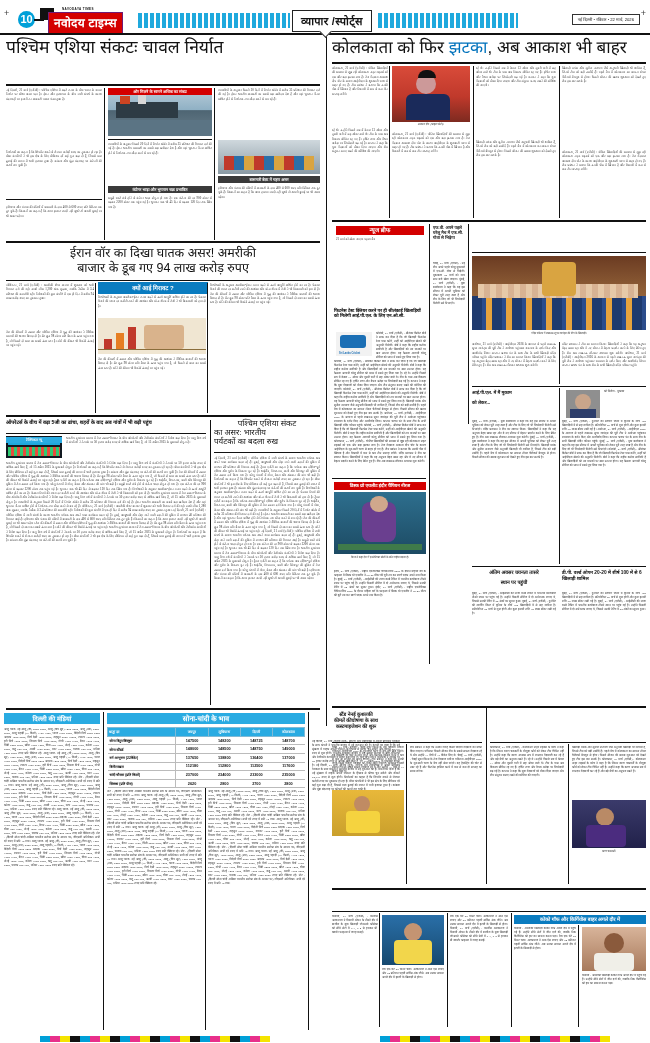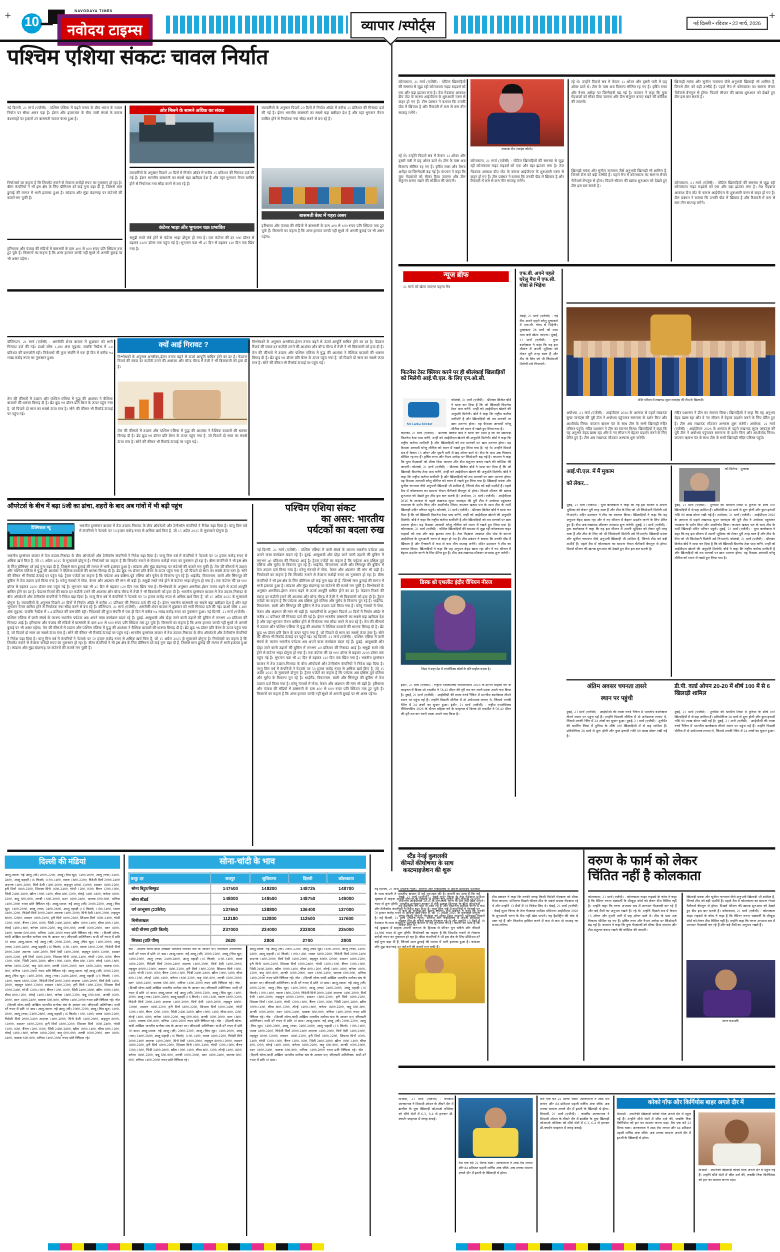--- a/index.html
+++ b/index.html
@@ -15,35 +15,35 @@
   .masthead{position:absolute;left:0;top:6px;width:650px;height:26px;}
   .pg-circle{position:absolute;left:18px;top:5px;width:17px;height:17px;border-radius:50%;
              background:#00a0d8;color:#fff;font-weight:bold;font-size:11px;text-align:center;line-height:17px;
              font-family:"Liberation Sans",sans-serif;}
   .crossmark{position:absolute;font-size:9px;color:#444;font-family:"Liberation Sans",sans-serif;}
   .logo-blk{position:absolute;left:40px;top:2px;width:14px;height:12px;background:#111;}
   .logo-en{position:absolute;left:62px;top:1px;font-size:3px;font-weight:bold;letter-spacing:.4px;
            font-family:"Liberation Sans",sans-serif;color:#111;}
   .logo-red{position:absolute;left:48px;top:6px;background:#d40000;color:#fff;padding:1px 5px 2px 5px;
             font-size:12px;font-weight:bold;font-family:"Liberation Sans",sans-serif;letter-spacing:.3px;
-            border:3px solid #701a75;}
+            border:1px solid #701a75;}
   .bars{position:absolute;top:7px;height:15px;background:
         repeating-linear-gradient(90deg,#1fa9dd 0px,#1fa9dd 4px,#fff 4px,#fff 6px);}
   .section-tag{position:absolute;left:292px;top:4px;background:#fff;border:1px solid #222;
                padding:2px 8px 3px 8px;font-size:11px;font-weight:bold;font-family:"Liberation Sans",sans-serif;
                color:#111;letter-spacing:.3px;z-index:3;}
   .section-tag:after{content:"";position:absolute;left:28px;bottom:-5px;width:8px;height:8px;
                      background:#fff;border-right:1px solid #222;border-bottom:1px solid #222;
                      transform:rotate(45deg);}
   .dateline{position:absolute;right:10px;top:8px;border:1px solid #333;padding:2px 5px;background:#fff;
             font-size:4.2px;font-family:"Liberation Sans",sans-serif;white-space:nowrap;color:#111;z-index:3;}
   .rule-top{position:absolute;left:0;top:33px;width:650px;height:2px;background:#111;}
 
   
-  .hl{font-family:"Liberation Sans",sans-serif;font-weight:bold;color:#111;line-height:1.12;}
+  .hl{font-family:"Liberation Sans",sans-serif;font-weight:normal;color:#111;line-height:1.12;}
   .hl .blue{color:#0072bc;}
   .hl .red{color:#d40000;}
 
   .vrule{position:absolute;background:#111;width:1px;}
   .hrule{position:absolute;background:#111;height:1px;}
   .hrule2{position:absolute;background:#111;height:2px;}
 
   
   .blue-band{background:#0a7cc0;color:#fff;font-family:"Liberation Sans",sans-serif;font-weight:bold;
              text-align:center;}
@@ -135,20 +135,22 @@
   <div class="blue-band" style="position:absolute;left:218px;top:176px;width:102px;height:7px;font-size:4px;line-height:7px;background:#3a3a3a;">बासमती बेल्ट में गहरा असर</div>
   <div class="copy" style="position:absolute;left:218px;top:186px;width:102px;">
     <span>हरियाणा और पंजाब की मंडियों में बासमती के दाम 400 से 600 रुपए प्रति क्विंटल तक टूट चुके हैं। किसानों का कहना है कि अगर हालात जल्दी नहीं सुधरे तो अगली बुवाई पर भी असर पड़ेगा।</span>
   </div>
 
   <div class="vrule" style="left:104px;top:88px;height:152px;"></div>
   <div class="vrule" style="left:214px;top:88px;height:152px;"></div>
   <div class="hrule2" style="left:6px;top:241px;width:314px;"></div>
 
   <div style="position:absolute;left:6px;top:246px;width:314px;">
+    <div class="hl" style="font-size:12.5px;text-align:center;">ईरान वॉर का दिखा घातक असर! अमरीकी</div>
+    <div class="hl" style="font-size:12.5px;text-align:center;margin-top:1px;">बाजार के डूब गए 94 लाख करोड़ रुपए</div>
   </div>
   <div class="hrule" style="left:6px;top:280px;width:314px;"></div>
 
   <div class="copy" style="position:absolute;left:6px;top:283px;width:88px;">
     <span>वॉशिंगटन, 21 मार्च (एजेंसी) : अमरीकी शेयर बाजार में शुक्रवार को भारी गिरावट दर्ज की गई। डाओ जोंस 1,280 अंक लुढ़का, जबकि नैस्डैक में 3.4 प्रतिशत की कमजोरी रही। निवेशकों की कुल संपत्ति में एक ही दिन में करीब 94 लाख करोड़ रुपए का नुकसान हुआ।</span>
   </div>
   <div class="copy" style="position:absolute;left:6px;top:330px;width:88px;">
     <span>तेल की कीमतों में उछाल और पश्चिम एशिया में युद्ध की आशंका ने वैश्विक बाजारों की धारणा बिगाड़ दी है। ब्रेंट क्रूड 98 डॉलर प्रति बैरल के ऊपर पहुंच गया है, जो पिछले दो साल का सबसे ऊंचा स्तर है। सोने की कीमत भी रिकॉर्ड ऊंचाई पर पहुंच गई।</span>
   </div>
 
@@ -192,22 +194,22 @@
     <span>भारतीय दूरसंचार बाजार में तेज उछाल-गिरावट के बीच ऑपरेटरों और टेलीकॉम कंपनियों ने निवेश बढ़ा दिया है। चालू वित्त वर्ष में कंपनियों ने नेटवर्क पर 50 हजार करोड़ रुपए से अधिक खर्च किए हैं, जो 15 अप्रैल 2025 के मुकाबले दोगुना है।</span> <span>निर्यातकों का कहना है कि शिपमेंट रुकने से रोजाना करोड़ों रुपए का नुकसान हो रहा है। बीमा कंपनियों ने भी इस क्षेत्र के लिए प्रीमियम दरें कई गुना बढ़ा दी हैं, जिससे माल ढुलाई की लागत में भारी इजाफा हुआ है। कांडला और मुंद्रा बंदरगाह पर कंटेनरों की कतारें लग चुकी हैं।</span> <span>तेल की कीमतों में उछाल और पश्चिम एशिया में युद्ध की आशंका ने वैश्विक बाजारों की धारणा बिगाड़ दी है। ब्रेंट क्रूड 98 डॉलर प्रति बैरल के ऊपर पहुंच गया है, जो पिछले दो साल का सबसे ऊंचा स्तर है। सोने की कीमत भी रिकॉर्ड ऊंचाई पर पहुंच गई।</span>
     <span>ट्रैवल एजेंटों का कहना है कि पर्यटक अब दक्षिण-पूर्व एशिया और यूरोप के विकल्प चुन रहे हैं। थाईलैंड, वियतनाम, बाली और सिंगापुर की बुकिंग में तेज उछाल दर्ज किया गया है। घरेलू गंतव्यों में गोवा, केरल और अंडमान की मांग भी बढ़ी है।</span> <span>समुद्री रास्ते लंबे होने से कंटेनर भाड़ा दोगुना हो गया है। एक कंटेनर की दर 900 डॉलर से बढ़कर 2200 डॉलर तक पहुंच गई है। भुगतान चक्र भी 45 दिन से बढ़कर 120 दिन तक खिंच गया है।</span> <span>विश्लेषकों के अनुसार अमरीका-ईरान तनाव बढ़ने से ऊर्जा आपूर्ति बाधित होने का डर है। फेडरल रिजर्व की ब्याज दर कटौती टलने की आशंका और बॉन्ड यील्ड में तेजी ने भी बिकवाली को हवा दी है।</span>
     <span>भारतीय दूरसंचार बाजार में तेज उछाल-गिरावट के बीच ऑपरेटरों और टेलीकॉम कंपनियों ने निवेश बढ़ा दिया है। चालू वित्त वर्ष में कंपनियों ने नेटवर्क पर 50 हजार करोड़ रुपए से अधिक खर्च किए हैं, जो 15 अप्रैल 2025 के मुकाबले दोगुना है।</span> <span>व्यापारियों के अनुसार पिछले 20 दिनों में निर्यात ऑर्डर में करीब 35 प्रतिशत की गिरावट दर्ज की गई है। ईरान भारतीय बासमती का सबसे बड़ा खरीदार देश है और वहां भुगतान चैनल बाधित होने से निर्यातक नया सौदा करने से बच रहे हैं।</span> <span>वॉशिंगटन, 21 मार्च (एजेंसी) : अमरीकी शेयर बाजार में शुक्रवार को भारी गिरावट दर्ज की गई। डाओ जोंस 1,280 अंक लुढ़का, जबकि नैस्डैक में 3.4 प्रतिशत की कमजोरी रही। निवेशकों की कुल संपत्ति में एक ही दिन में करीब 94 लाख करोड़ रुपए का नुकसान हुआ।</span>
     <span>नई दिल्ली, 21 मार्च (एजेंसी) : पश्चिम एशिया में जारी संघर्ष के कारण भारतीय पर्यटक अब अपने यात्रा कार्यक्रम बदल रहे हैं। दुबई, आबूधाबी और दोहा जाने वाली उड़ानों की बुकिंग में लगभग 40 प्रतिशत की गिरावट आई है।</span> <span>हरियाणा और पंजाब की मंडियों में बासमती के दाम 400 से 600 रुपए प्रति क्विंटल तक टूट चुके हैं। किसानों का कहना है कि अगर हालात जल्दी नहीं सुधरे तो अगली बुवाई पर भी असर पड़ेगा।</span> <span>तेल की कीमतों में उछाल और पश्चिम एशिया में युद्ध की आशंका ने वैश्विक बाजारों की धारणा बिगाड़ दी है। ब्रेंट क्रूड 98 डॉलर प्रति बैरल के ऊपर पहुंच गया है, जो पिछले दो साल का सबसे ऊंचा स्तर है। सोने की कीमत भी रिकॉर्ड ऊंचाई पर पहुंच गई।</span>
     <span>भारतीय दूरसंचार बाजार में तेज उछाल-गिरावट के बीच ऑपरेटरों और टेलीकॉम कंपनियों ने निवेश बढ़ा दिया है। चालू वित्त वर्ष में कंपनियों ने नेटवर्क पर 50 हजार करोड़ रुपए से अधिक खर्च किए हैं, जो 15 अप्रैल 2025 के मुकाबले दोगुना है।</span> <span>निर्यातकों का कहना है कि शिपमेंट रुकने से रोजाना करोड़ों रुपए का नुकसान हो रहा है। बीमा कंपनियों ने भी इस क्षेत्र के लिए प्रीमियम दरें कई गुना बढ़ा दी हैं, जिससे माल ढुलाई की लागत में भारी इजाफा हुआ है। कांडला और मुंद्रा बंदरगाह पर कंटेनरों की कतारें लग चुकी हैं।</span>
   </div>
 
   <div class="vrule" style="left:210px;top:420px;height:285px;"></div>
   <div style="position:absolute;left:214px;top:420px;width:106px;">
     <div class="hl" style="font-size:8px;text-align:center;">पश्चिम एशिया संकट</div>
-    <div class="hl" style="font-size:8px;text-align:right;">का असर: भारतीय</div>
-    <div class="hl" style="font-size:8px;text-align:right;">पर्यटकों का बदला रुख</div>
+    <div class="hl" style="font-size:8px;text-align:left;">का असर: भारतीय</div>
+    <div class="hl" style="font-size:8px;text-align:left;">पर्यटकों का बदला रुख</div>
   </div>
   <div class="hrule" style="left:214px;top:452px;width:106px;"></div>
   <div class="copy" style="position:absolute;left:214px;top:456px;width:106px;">
     <span>नई दिल्ली, 21 मार्च (एजेंसी) : पश्चिम एशिया में जारी संघर्ष के कारण भारतीय पर्यटक अब अपने यात्रा कार्यक्रम बदल रहे हैं। दुबई, आबूधाबी और दोहा जाने वाली उड़ानों की बुकिंग में लगभग 40 प्रतिशत की गिरावट आई है।</span> <span>ट्रैवल एजेंटों का कहना है कि पर्यटक अब दक्षिण-पूर्व एशिया और यूरोप के विकल्प चुन रहे हैं। थाईलैंड, वियतनाम, बाली और सिंगापुर की बुकिंग में तेज उछाल दर्ज किया गया है। घरेलू गंतव्यों में गोवा, केरल और अंडमान की मांग भी बढ़ी है।</span>
     <span>निर्यातकों का कहना है कि शिपमेंट रुकने से रोजाना करोड़ों रुपए का नुकसान हो रहा है। बीमा कंपनियों ने भी इस क्षेत्र के लिए प्रीमियम दरें कई गुना बढ़ा दी हैं, जिससे माल ढुलाई की लागत में भारी इजाफा हुआ है। कांडला और मुंद्रा बंदरगाह पर कंटेनरों की कतारें लग चुकी हैं।</span> <span>विश्लेषकों के अनुसार अमरीका-ईरान तनाव बढ़ने से ऊर्जा आपूर्ति बाधित होने का डर है। फेडरल रिजर्व की ब्याज दर कटौती टलने की आशंका और बॉन्ड यील्ड में तेजी ने भी बिकवाली को हवा दी है।</span>
     <span>ट्रैवल एजेंटों का कहना है कि पर्यटक अब दक्षिण-पूर्व एशिया और यूरोप के विकल्प चुन रहे हैं। थाईलैंड, वियतनाम, बाली और सिंगापुर की बुकिंग में तेज उछाल दर्ज किया गया है। घरेलू गंतव्यों में गोवा, केरल और अंडमान की मांग भी बढ़ी है।</span> <span>व्यापारियों के अनुसार पिछले 20 दिनों में निर्यात ऑर्डर में करीब 35 प्रतिशत की गिरावट दर्ज की गई है। ईरान भारतीय बासमती का सबसे बड़ा खरीदार देश है और वहां भुगतान चैनल बाधित होने से निर्यातक नया सौदा करने से बच रहे हैं।</span>
     <span>तेल की कीमतों में उछाल और पश्चिम एशिया में युद्ध की आशंका ने वैश्विक बाजारों की धारणा बिगाड़ दी है। ब्रेंट क्रूड 98 डॉलर प्रति बैरल के ऊपर पहुंच गया है, जो पिछले दो साल का सबसे ऊंचा स्तर है। सोने की कीमत भी रिकॉर्ड ऊंचाई पर पहुंच गई।</span> <span>नई दिल्ली, 21 मार्च (एजेंसी) : पश्चिम एशिया में जारी संघर्ष के कारण भारतीय पर्यटक अब अपने यात्रा कार्यक्रम बदल रहे हैं। दुबई, आबूधाबी और दोहा जाने वाली उड़ानों की बुकिंग में लगभग 40 प्रतिशत की गिरावट आई है।</span>
     <span>समुद्री रास्ते लंबे होने से कंटेनर भाड़ा दोगुना हो गया है। एक कंटेनर की दर 900 डॉलर से बढ़कर 2200 डॉलर तक पहुंच गई है। भुगतान चक्र भी 45 दिन से बढ़कर 120 दिन तक खिंच गया है।</span> <span>भारतीय दूरसंचार बाजार में तेज उछाल-गिरावट के बीच ऑपरेटरों और टेलीकॉम कंपनियों ने निवेश बढ़ा दिया है। चालू वित्त वर्ष में कंपनियों ने नेटवर्क पर 50 हजार करोड़ रुपए से अधिक खर्च किए हैं, जो 15 अप्रैल 2025 के मुकाबले दोगुना है।</span>
     <span>ट्रैवल एजेंटों का कहना है कि पर्यटक अब दक्षिण-पूर्व एशिया और यूरोप के विकल्प चुन रहे हैं। थाईलैंड, वियतनाम, बाली और सिंगापुर की बुकिंग में तेज उछाल दर्ज किया गया है। घरेलू गंतव्यों में गोवा, केरल और अंडमान की मांग भी बढ़ी है।</span> <span>हरियाणा और पंजाब की मंडियों में बासमती के दाम 400 से 600 रुपए प्रति क्विंटल तक टूट चुके हैं। किसानों का कहना है कि अगर हालात जल्दी नहीं सुधरे तो अगली बुवाई पर भी असर पड़ेगा।</span>
   </div>
@@ -300,20 +302,25 @@
   <div style="position:absolute;left:312px;top:712px;width:88px;">
     <div class="mini-hd" style="font-size:5px;color:#111;text-align:center;">स्टैंड नेनई कुशलकी</div>
     <div class="mini-hd" style="font-size:5px;color:#111;text-align:center;">कीमतें कीघोषणा के साथ</div>
     <div class="mini-hd" style="font-size:5px;color:#111;text-align:center;">कस्टमाइजेशन की शुरू</div>
   </div>
   <div class="copy sm" style="position:absolute;left:312px;top:740px;width:88px;height:120px;overflow:hidden;">
     <span>नई दिल्ली, 21 मार्च (विशेष न्यूज): स्टोरेज और रोबोटिक्स में अपनी प्रीमियम पेशकश के साथ कंपनी ने भारतीय बाजार में नई शुरुआत की है। कंपनी का दावा है कि नई श्रृंखला में ग्राहक अपनी जरूरत के हिसाब से फीचर चुन सकेंगे और कीमतें 24,999 रुपए से शुरू होंगी।</span> <span>भारतीय दूरसंचार बाजार में तेज उछाल-गिरावट के बीच ऑपरेटरों और टेलीकॉम कंपनियों ने निवेश बढ़ा दिया है। चालू वित्त वर्ष में कंपनियों ने नेटवर्क पर 50 हजार करोड़ रुपए से अधिक खर्च किए हैं, जो 15 अप्रैल 2025 के मुकाबले दोगुना है।</span>
     <span>नई दिल्ली, 21 मार्च (विशेष न्यूज): स्टोरेज और रोबोटिक्स में अपनी प्रीमियम पेशकश के साथ कंपनी ने भारतीय बाजार में नई शुरुआत की है। कंपनी का दावा है कि नई श्रृंखला में ग्राहक अपनी जरूरत के हिसाब से फीचर चुन सकेंगे और कीमतें 24,999 रुपए से शुरू होंगी।</span> <span>निर्यातकों का कहना है कि शिपमेंट रुकने से रोजाना करोड़ों रुपए का नुकसान हो रहा है। बीमा कंपनियों ने भी इस क्षेत्र के लिए प्रीमियम दरें कई गुना बढ़ा दी हैं, जिससे माल ढुलाई की लागत में भारी इजाफा हुआ है। कांडला और मुंद्रा बंदरगाह पर कंटेनरों की कतारें लग चुकी हैं।</span>
   </div>
 
+  <div style="position:absolute;left:332px;top:38px;width:314px;">
+    <div class="hl" style="font-size:17px;">
+      <span>कोलकाता को फिर </span><span class="blue">झटका</span><span>, अब आकाश भी बाहर</span>
+    </div>
+  </div>
   <div class="hrule2" style="left:332px;top:62px;width:314px;"></div>
 
   <div class="copy" style="position:absolute;left:332px;top:66px;width:56px;">
     <span>कोलकाता, 21 मार्च (एजेंसी) : चोटिल खिलाड़ियों की समस्या से जूझ रही कोलकाता नाइट राइडर्स को एक और बड़ा झटका लगा है। तेज गेंदबाज आकाश दीप चोट के कारण आईपीएल के शुरुआती चरण से बाहर हो गए हैं। टीम प्रबंधन ने बताया कि उनकी पीठ में खिंचाव है और रिकवरी में कम से कम तीन सप्ताह लगेंगे।</span>
   </div>
   <div class="photo" style="left:392px;top:66px;width:78px;height:56px;
        background:linear-gradient(#d94b3a 0%,#c0392b 55%,#7d2a20 100%);">
     <div style="position:absolute;left:24px;top:8px;width:20px;height:20px;border-radius:50%;background:#c99; "></div>
     <div style="position:absolute;left:14px;top:28px;width:44px;height:26px;background:#1a2a5a;border-radius:6px 6px 0 0;"></div>
     <div style="position:absolute;left:26px;top:4px;width:18px;height:8px;background:#111;border-radius:8px 8px 0 0;"></div>
@@ -443,24 +450,20 @@
     <span>टीम प्रबंधन ने कहा कि उनकी जगह किसी विदेशी गेंदबाज को मौका दिया जाएगा। पथिराना पिछले सीजन टीम के सबसे सफल गेंदबाज रहे थे और उन्होंने 13 मैचों में 19 विकेट लिए थे।</span> <span>चेन्नई, 21 मार्च (एजेंसी) : चेन्नई सुपर किंग्स के तेज गेंदबाज मथीशा पथिराना आईपीएल 2026 के शुरुआती चरण के मैच नहीं खेल पाएंगे। वह हैमस्ट्रिंग की चोट से उबर रहे हैं और फिटनेस हासिल करने में कम से कम दो सप्ताह का समय लगेगा।</span>
   </div>
   <div class="photo" style="left:332px;top:790px;width:72px;height:46px;
        background:linear-gradient(#e8b83a,#caa02c);">
     <div style="position:absolute;left:22px;top:6px;width:16px;height:16px;border-radius:50%;background:#c08b63;"></div>
     <div style="position:absolute;left:14px;top:21px;width:34px;height:22px;background:#f5d33f;border-radius:4px;"></div>
   </div>
   <div class="vrule" style="left:406px;top:744px;height:140px;"></div>
   <div class="vrule" style="left:486px;top:708px;height:176px;"></div>
 
-  <div style="position:absolute;left:490px;top:712px;width:156px;">
-    <div class="hl" style="font-size:11px;">वरुण के फार्म को लेकर</div>
-    <div class="hl" style="font-size:11px;">चिंतित नहीं है कोलकाता</div>
-  </div>
   <div class="hrule" style="left:490px;top:742px;width:156px;"></div>
   <div class="copy sm" style="position:absolute;left:490px;top:746px;width:74px;height:130px;overflow:hidden;">
     <span>कोलकाता, 21 मार्च (एजेंसी) : कोलकाता नाइट राइडर्स के कोच ने कहा है कि स्पिनर वरुण चक्रवर्ती के मौजूदा फॉर्म को लेकर टीम चिंतित नहीं है। उन्होंने कहा कि वरुण अभ्यास सत्र में शानदार गेंदबाजी कर रहे हैं और बड़े मैचों का अनुभव रखते हैं।</span> <span>रहे थे। उन्होंने पिछले सत्र में केवल 13 ओवर और दूसरी पारी में छह ओवर डाले थे। टीम के पास अब विकल्प सीमित रह गए हैं। हर्षित राणा और वैभव अरोड़ा पर जिम्मेदारी बढ़ गई है। कप्तान ने कहा कि युवा गेंदबाजों को मौका दिया जाएगा और टीम संतुलन बनाए रखने की कोशिश की जाएगी।</span>
   </div>
   <div class="copy sm" style="position:absolute;left:572px;top:746px;width:74px;height:130px;overflow:hidden;">
     <span>खिलाड़ी मयंक और सुनील नारायण जैसे अनुभवी खिलाड़ी भी शामिल हैं, जिनसे टीम को बड़ी उम्मीदें हैं। पहले मैच में कोलकाता का सामना रॉयल चैलेंजर्स बेंगलुरु से होगा। पिछले सीजन की खराब शुरुआत को देखते हुए टीम इस बार सतर्क है।</span> <span>कोलकाता, 21 मार्च (एजेंसी) : कोलकाता नाइट राइडर्स के कोच ने कहा है कि स्पिनर वरुण चक्रवर्ती के मौजूदा फॉर्म को लेकर टीम चिंतित नहीं है। उन्होंने कहा कि वरुण अभ्यास सत्र में शानदार गेंदबाजी कर रहे हैं और बड़े मैचों का अनुभव रखते हैं।</span>
   </div>
   <div class="photo" style="left:572px;top:800px;width:74px;height:48px;
        background:linear-gradient(#3b3b6b,#21214a);">
     <div style="position:absolute;left:24px;top:8px;width:18px;height:18px;border-radius:50%;background:#b98a66;"></div>

